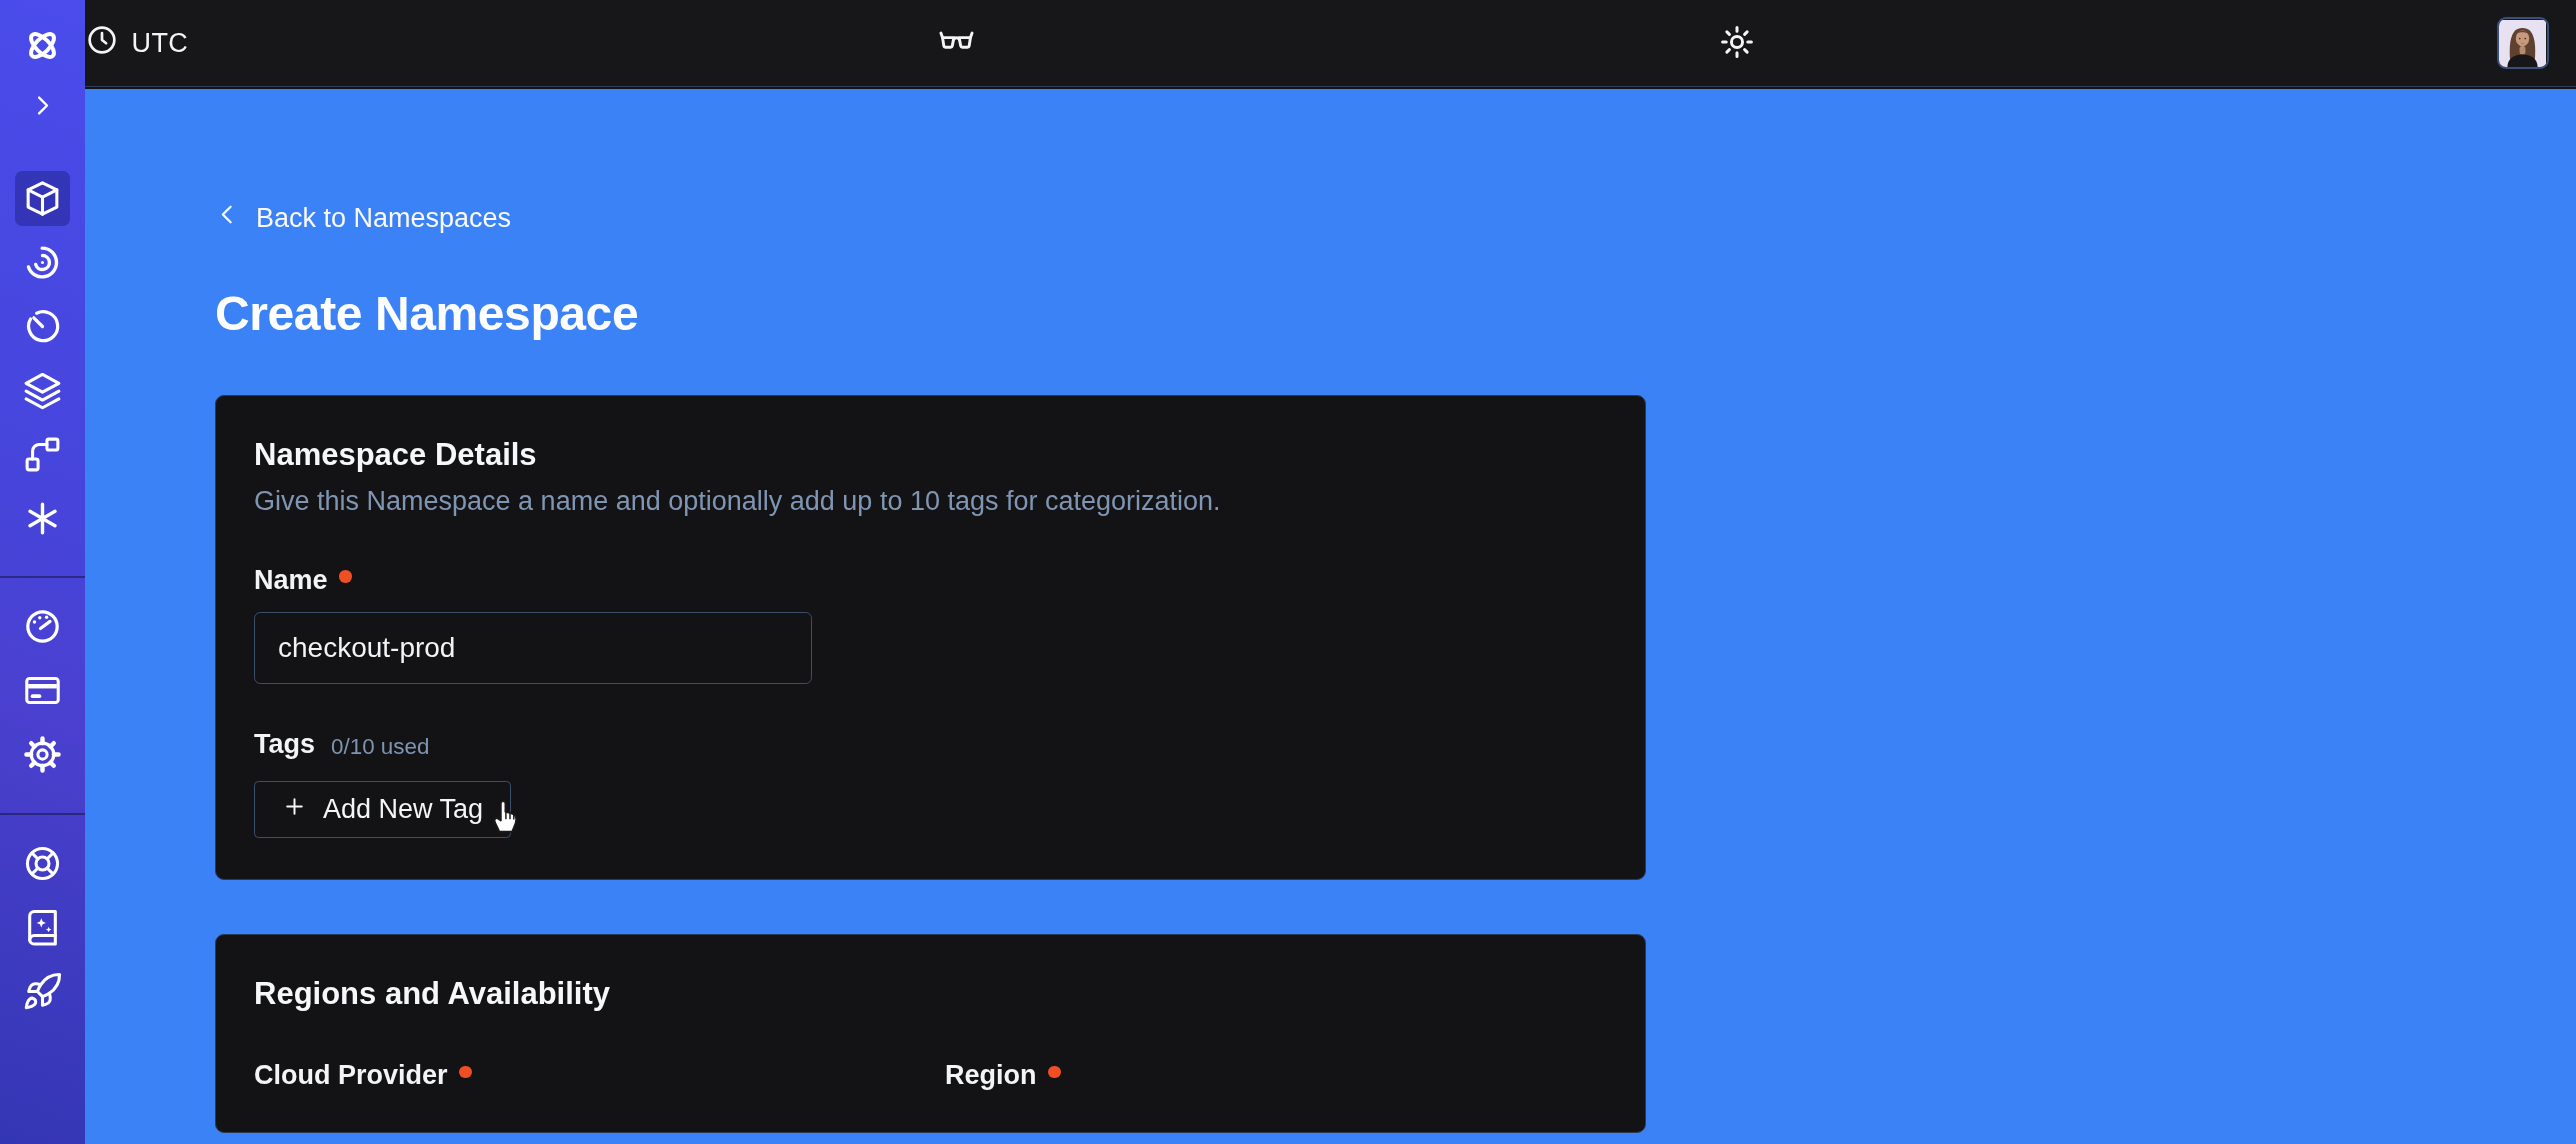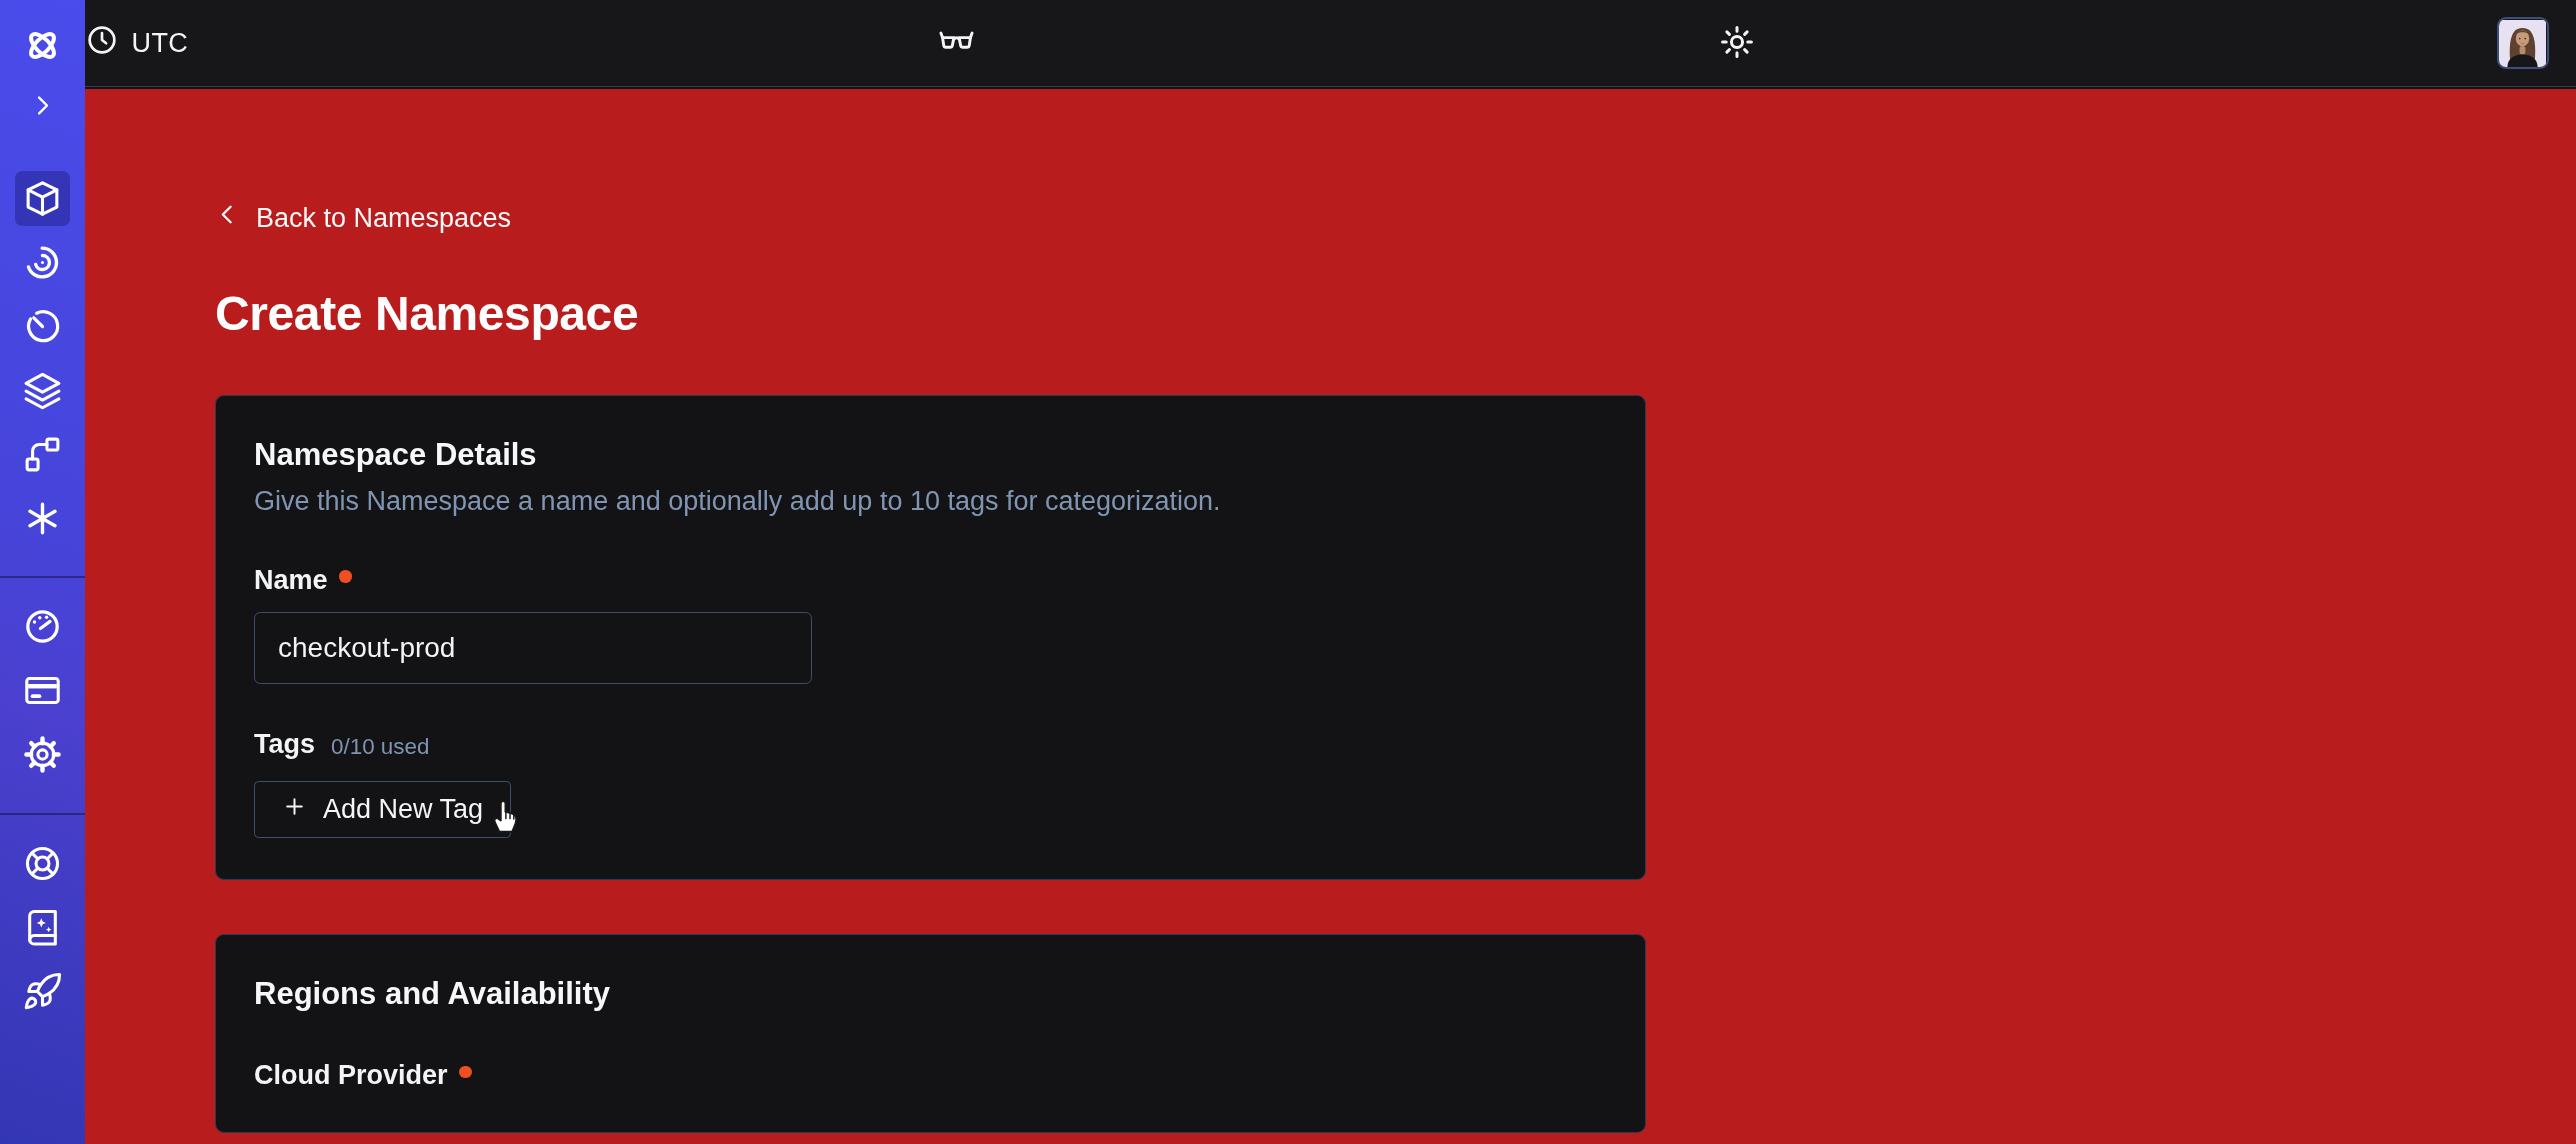--- a/index.html
+++ b/index.html
@@ -30,21 +30,21 @@
   }
   .tz { display:flex; align-items:center; gap:12.5px; margin-right:47px; cursor:pointer; }
   .tz span { color:#f4f4f6; font-size:27px; font-weight:500; letter-spacing:0.4px; }
   .top-icon-btn { width:41px; height:41px; display:flex; align-items:center; justify-content:center;
                   margin-right:39px; cursor:pointer; background:none; border:none; }
   .avatar-btn { width:52px; height:52px; border-radius:9px; overflow:hidden;
                 border:2.7px solid #3b4f78; padding:0; background:none; cursor:pointer; }
   .avatar-btn svg { display:block; }
 
   
-  .main { position:absolute; left:85px; top:89px; right:0; bottom:0; background:#b91c1c;
+  .main { position:absolute; left:85px; top:89px; right:0; bottom:0; background:#3b82f6;
           padding:113px 0 0 130px; }
   .back-link { display:inline-flex; align-items:center; gap:16px; color:#fafafa;
                font-size:27px; font-weight:500; cursor:pointer; text-decoration:none; }
   .page-title { margin-top:52px; color:#fdfdfd; font-size:48px; font-weight:700; letter-spacing:-0.4px; }
 
   .card { width:1431px; border:1.8px solid #2c3a52; border-radius:9px; background:#131316;
           padding:41px 38px; margin-top:54px; }
   .card h2 { color:#f6f7f9; font-size:31px; font-weight:700; }
   .card .sub { margin-top:12.5px; color:#8095b2; font-size:27px; }
 
@@ -298,20 +298,27 @@
     <h2>Regions and Availability</h2>
 
     <div class="grid-2">
       <div>
         <div class="field-label">
           <span class="lbl">Cloud Provider</span>
           <span class="req-dot"></span>
         </div>
 
       </div>
+      <div>
+        <div class="field-label">
+          <span class="lbl">Region</span>
+          <span class="req-dot"></span>
+        </div>
+
+      </div>
     </div>
   </section>
 </main>
 
 <div class="cursor">
   <svg width="41" height="45" viewBox="0 0 28 30">
     <path d="M12.6 27.5L9.6 21.2c-1.3-2.3.7-3.9 2.5-2.5l1.4 1.1V8.2c0-2.3 3.2-2.3 3.2 0v5.6c4.5.6 7.4 1.9 7.4 4.9 0 3.6-1.8 6-2.8 8.8z" fill="#fff" stroke="#1a1a1a" stroke-width="1.3" stroke-linejoin="round"></path>
     <path d="M17 14.5v4M19.8 15v3.5M22.4 15.8v3" stroke="#1a1a1a" stroke-width="1" stroke-linecap="round" fill="none"></path>
   </svg>
 </div>

